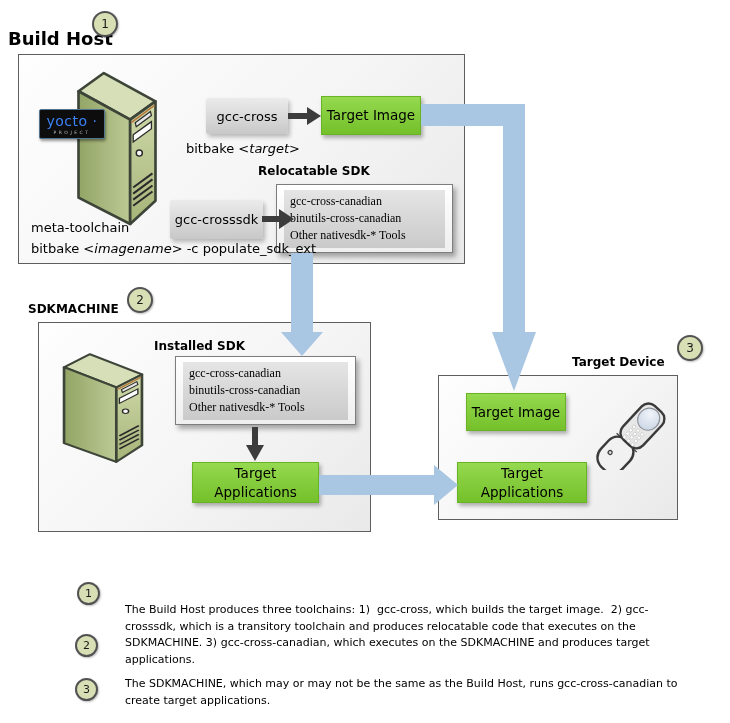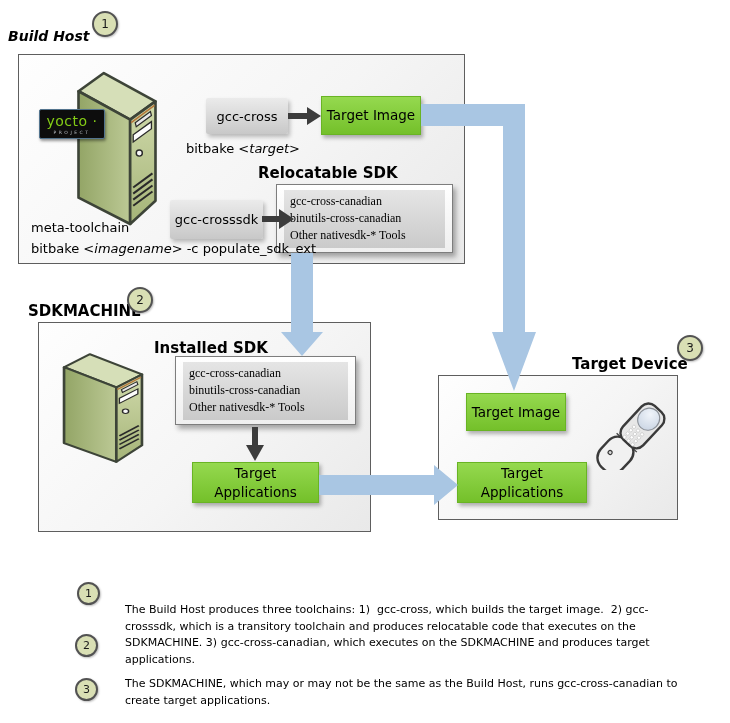--- a/index.html
+++ b/index.html
@@ -6,21 +6,21 @@
   body { font-family:"DejaVu Sans","Liberation Sans",sans-serif; color:#000; }
   .canvas { position:relative; width:730px; height:723px; background:#ffffff; overflow:hidden; }
 
   .section-box {
     position:absolute; z-index:1; box-sizing:border-box;
     border:1px solid #5e5e5e;
     background:linear-gradient(135deg,#fefefe 0%,#f5f5f5 55%,#e9e9e9 100%);
   }
   .arrow-layer { position:absolute; left:0; top:0; z-index:4; pointer-events:none; }
 
-  .title { position:absolute; z-index:3; font-weight:bold; font-size:15px; white-space:nowrap; }
+  .title { position:absolute; z-index:3; font-weight:bold; font-size:12px; white-space:nowrap; }
   .badge {
     position:absolute; z-index:5; width:26px; height:26px; box-sizing:border-box;
     border-radius:50%; background:#d9dfb4; border:2px solid #525252;
     display:flex; align-items:center; justify-content:center;
     font-size:12px; color:#1a1a1a; box-shadow:1px 1px 2px rgba(0,0,0,0.25);
   }
   .badge.small { width:23px; height:23px; font-size:11px; }
 
   .graybox {
     position:absolute; z-index:3; box-sizing:border-box;
@@ -46,21 +46,21 @@
     padding:3px 2px 4px 6px; font-size:12px; line-height:17px; white-space:nowrap;font-family:Liberation Serif, serif;
   }
   .smalltext { position:absolute; z-index:3; font-size:13px; white-space:nowrap; }
   .icon { position:absolute; z-index:3; }
   .yocto-badge {
     position:absolute; z-index:5; box-sizing:border-box;
     background:#0d0d0d; border:1px solid #53748e; border-radius:2px;
     display:flex; flex-direction:column; align-items:center; justify-content:center;
     box-shadow:1px 2px 3px rgba(0,0,0,0.4);
   }
-  .yocto-badge .main { color:#84cc16; font-size:14px; line-height:14px; letter-spacing:0.5px; }
+  .yocto-badge .main { color:#3b82f6; font-size:14px; line-height:14px; letter-spacing:0.5px; }
   .yocto-badge .sub { color:#b9bec4; font-size:4.5px; letter-spacing:2.5px; margin-top:2px; }
   .note-text {
     position:absolute; z-index:3; font-size:11px; line-height:16.5px;
     width:605px; white-space:pre-wrap;margin-top:45px;
   }
 </style>
 </head>
 <body>
 
 <div class="canvas">
@@ -80,21 +80,21 @@
     <path d="M288,113 h19 v-6 l14,9 l-14,9 v-6 h-19 z" fill="#3c3c3c"></path>
 
     <path d="M262,216 h17 v-7 l15,10 l-15,10 v-7 h-17 z" fill="#3c3c3c"></path>
 
     <path d="M252,427 v18 h-6 l9,16 l9,-16 h-6 v-18 z" fill="#3c3c3c"></path>
   </svg>
 
   <div class="badge" style="left:92px; top:11px;">
     <span>1</span>
   </div>
-  <div class="title" style="left:8px; top:28px; font-size:14px;font-style:italic;">Build Host</div>
+  <div class="title" style="left:8px; top:28px; font-size:18px;">Build Host</div>
 
   <svg class="icon" style="left:76px; top:70px;" width="82" height="157" viewBox="0 0 80 155">
     <defs>
       <linearGradient id="leftFace" x1="0" y1="0" x2="1" y2="0">
         <stop offset="0" stop-color="#93a566"></stop>
           <stop offset="1" stop-color="#bcc995"></stop>
       </linearGradient>
       <linearGradient id="rightFace" x1="0" y1="0" x2="0" y2="1">
         <stop offset="0" stop-color="#d0daab"></stop>
           <stop offset="1" stop-color="#a5b478"></stop>

